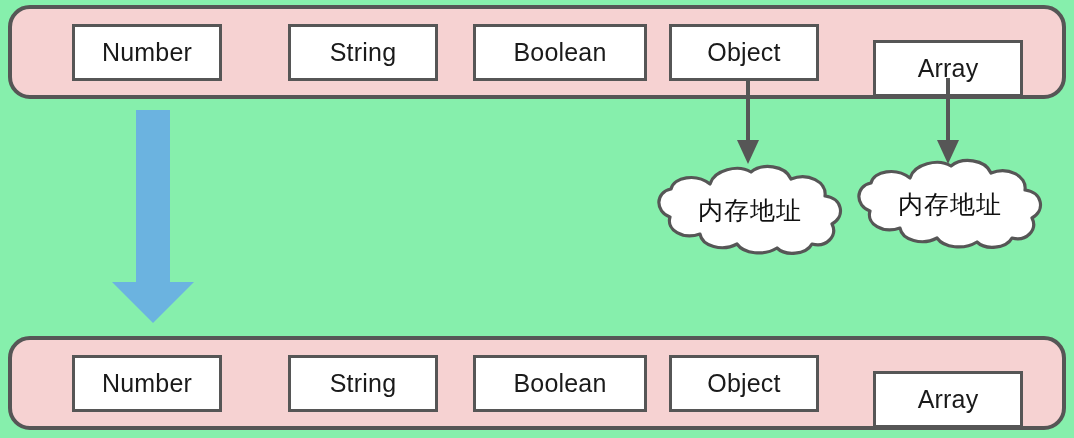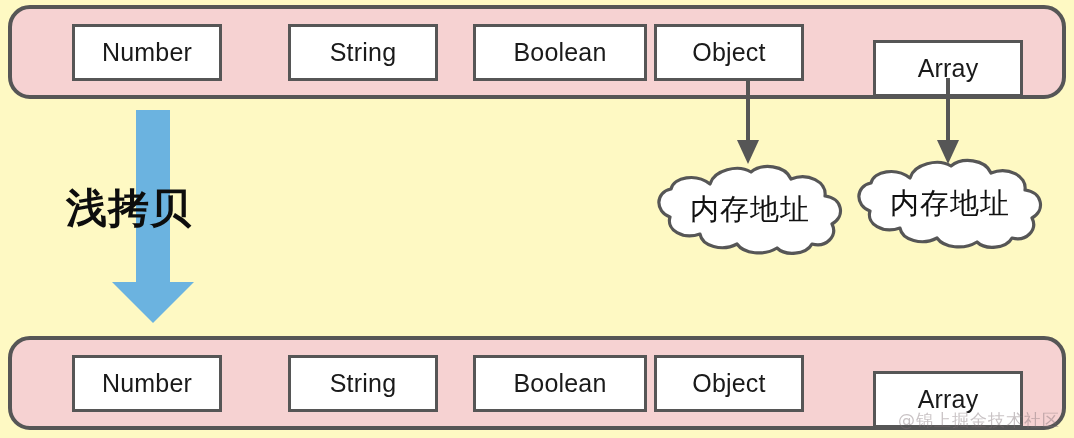--- a/index.html
+++ b/index.html
@@ -8,21 +8,21 @@
     padding: 0;
     background: #ffffff;
   }
   body {
     font-family: "Liberation Sans", "DejaVu Sans", sans-serif;
   }
   #canvas {
     position: relative;
     width: 1074px;
     height: 438px;
-    background: #fef9c3;
+    background: #86efac;
     overflow: hidden;
   }
 
   
   .type-bar {
     position: absolute;
     background: #f6d2d2;
     border: 4px solid #565656;
     border-radius: 22px;
   }
@@ -42,21 +42,21 @@
     letter-spacing: 0.2px;
     line-height: 1;
     white-space: nowrap;
   }
   .type-box.top    { top: 24px;  height: 57px; }
   .type-box.bottom { top: 355px; height: 57px; }
 
   .col-0 { left: 72px;  width: 150px; }
   .col-1 { left: 288px; width: 150px; }
   .col-2 { left: 473px; width: 174px; }
-  .col-3 { left: 654px; width: 150px; text-align: center; }
+  .col-3 { left: 669px; width: 150px; text-align: center; }
   .col-4 { left: 873px; width: 150px; margin-top: 16px; }
 
   
   #copy-arrow {
     position: absolute;
     left: 108px;
     top: 110px;
     width: 90px;
     height: 215px;
   }
@@ -97,21 +97,21 @@
   .cloud-label {
     position: absolute;
     left: 0;
     top: 0;
     width: 196px;
     height: 92px;
     display: flex;
     align-items: center;
     justify-content: center;
     font-family: Liberation Sans, sans-serif;
-    font-size: 29px;
+    font-size: 25px;
     color: #111111;
     letter-spacing: 1px;
     white-space: nowrap;
   }
 
   
   #watermark {
     position: absolute;
     right: 14px;
     bottom: 6px;
@@ -179,25 +179,23 @@
                C 3 48, 3 28, 19 25
                C 22 13, 44 9, 58 20 Z" fill="#ffffff" stroke="#565656" stroke-width="3.2" stroke-linejoin="round"></path>
     </svg>
     <span class="cloud-label">内存地址</span>
   </div>
 
   <svg id="copy-arrow" viewBox="0 0 90 215">
     <polygon points="28,0 62,0 62,172 86,172 45,213 4,172 28,172" fill="#6bb3e0"></polygon>
   </svg>
 
-  <div id="copy-label">浅拷贝</div>
 
   <div id="bar-bottom" class="type-bar"></div>
 
   <div class="type-box bottom col-0">Number</div>
   <div class="type-box bottom col-1">String</div>
   <div class="type-box bottom col-2">Boolean</div>
   <div class="type-box bottom col-3">Object</div>
   <div class="type-box bottom col-4">Array</div>
 
-  <div id="watermark">@锦上掘金技术社区</div>
 
 </div>
 
 </body></html>

